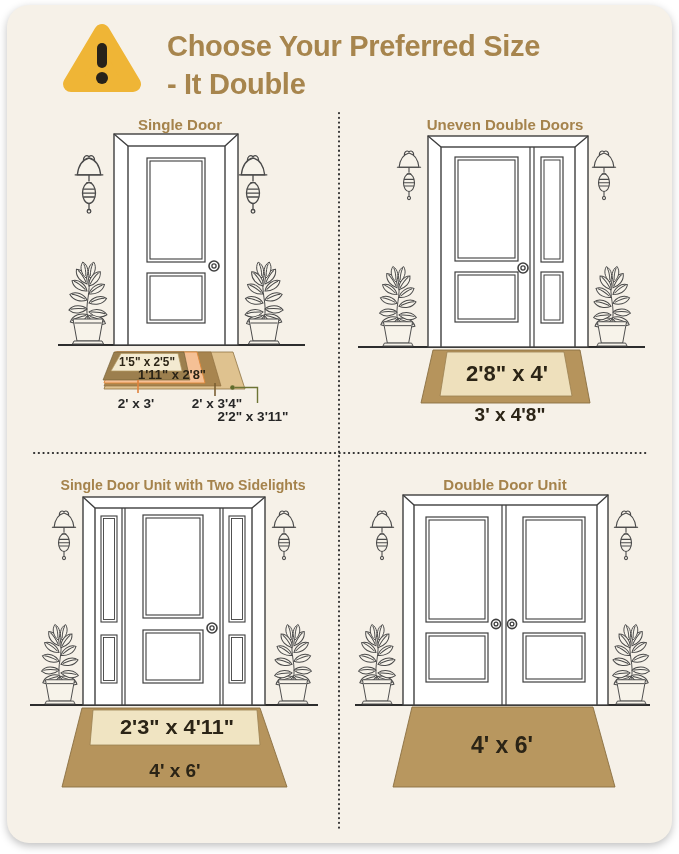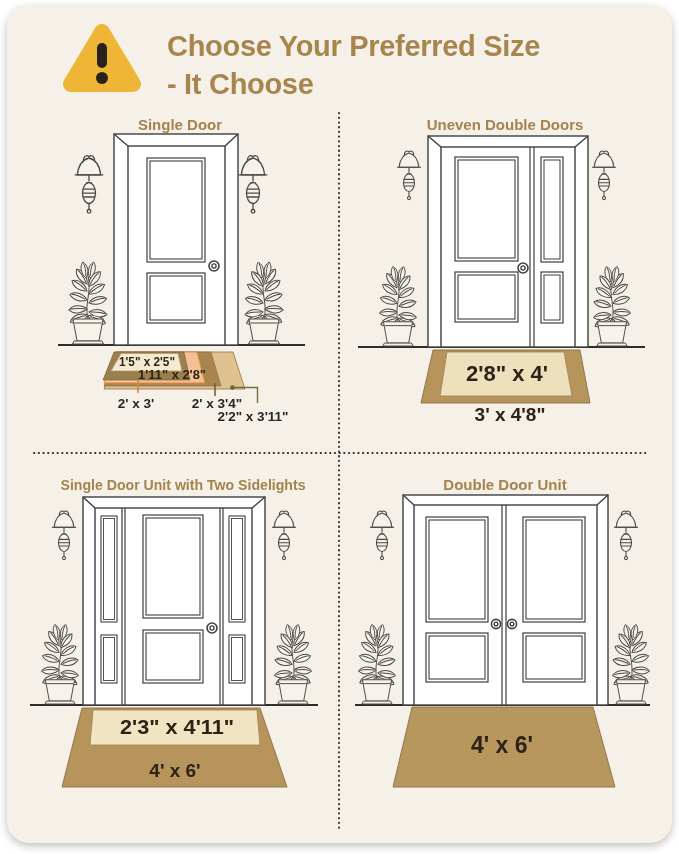--- a/index.html
+++ b/index.html
@@ -208,18 +208,18 @@
   </svg>
 
   <div class="header">
     <svg class="warn" viewBox="0 0 80 84">
       <polygon points="40,12 71,64 9,64" fill="#efb536" stroke="#efb536" stroke-width="16" stroke-linejoin="round"></polygon>
       <rect x="35" y="23" width="10" height="25" rx="5" fill="#27221a"></rect>
       <circle cx="40" cy="58" r="6" fill="#27221a"></circle>
     </svg>
     <div class="title">
       <div>Choose Your Preferred Size</div>
-      <div>- It Choose</div>
+      <div>- It Double</div>
     </div>
   </div>
 
  </div>
 </div>
 
 </body></html>

